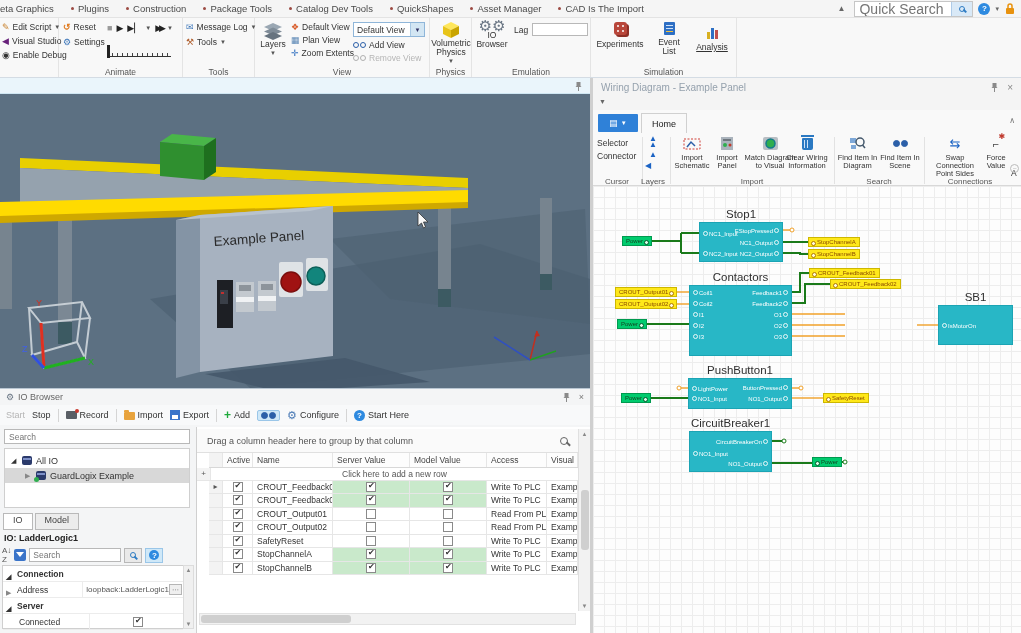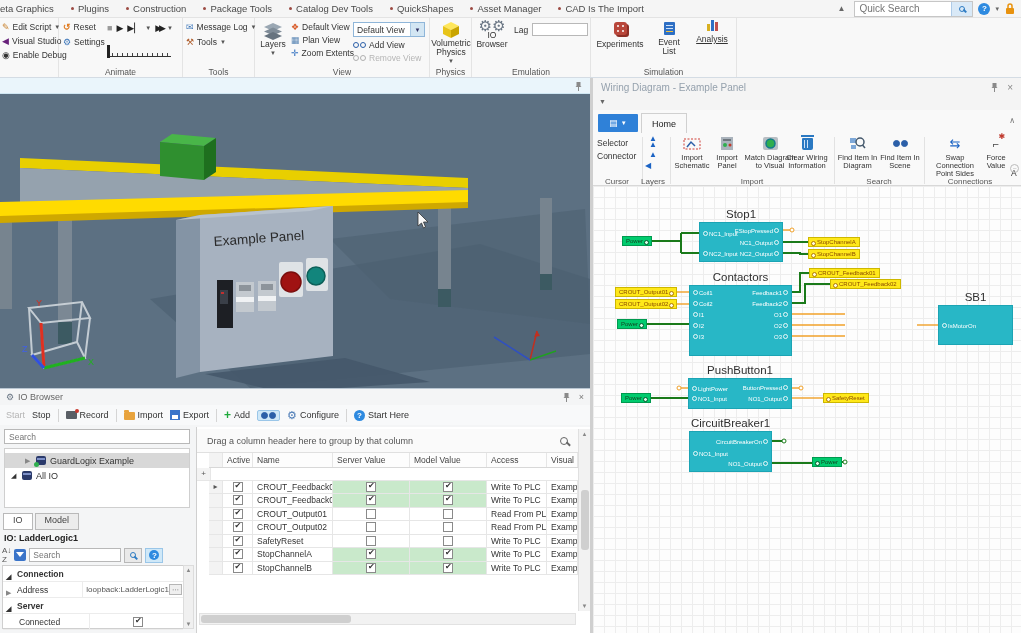--- a/index.html
+++ b/index.html
@@ -6,21 +6,21 @@
   body { font-family:"Liberation Sans", sans-serif; background:#888; }
   .app { position:relative; width:1021px; height:633px; background:#f3f3f3; overflow:hidden; color:#333; font-size:10px; }
 
   
   .menubar { position:absolute; top:0; left:0; right:0; height:18px; background:#f5f5f5; border-bottom:1px solid #e3e3e3; display:flex; align-items:center; gap:17px; font-size:9.5px; color:#4a4a4a; }
   .menu-item { white-space:nowrap; cursor:default; }
   .menu-item .dot { display:inline-block; width:3px; height:3px; border-radius:50%; background:#9c4a42; margin:0 4px 1px 0; vertical-align:middle; }
   .menubar-right { margin-left:auto; display:flex; align-items:center; gap:5px; padding-right:5px; }
   .chev-up { color:#666; font-size:8px; margin-right:4px; }
   .qsearch { display:flex; height:16px; border:1px solid #c6c6c6; background:#fff; }
-  .qsearch input { width:96px; border:0; outline:none; font-size:10px; padding:0 4px; font-family:inherit; color:#444; }
+  .qsearch input { width:96px; border:0; outline:none; font-size:14px; padding:0 4px; font-family:inherit; color:#444; }
   .qs-btn { width:21px; background:#d9e9f7; border-left:1px solid #aecbe8; display:flex; align-items:center; justify-content:center; }
   .mag { position:relative; width:6px; height:6px; border:1.5px solid #2e7cc3; border-radius:50%; display:inline-block; }
   .mag::after { content:""; position:absolute; width:4px; height:1.5px; background:#2e7cc3; transform:rotate(45deg); right:-3px; bottom:-1px; }
   .help-circle { width:12px; height:12px; border-radius:50%; background:#2e8ae0; color:#fff; font-size:8px; font-weight:bold; display:flex; align-items:center; justify-content:center; }
   .mini-caret { color:#666; font-size:7px; }
 
   
   .ribbon { position:absolute; top:18px; left:0; right:0; height:60px; background:#f8f8f8; border-bottom:1px solid #d4dce4; display:flex; }
   .rgroup { position:relative; height:100%; border-right:1px solid #e4e4e4; }
   .rgroup-label { position:absolute; bottom:0; left:0; right:0; text-align:center; font-size:8.5px; color:#555; }
@@ -318,21 +318,21 @@
     </div>
     <div class="rgroup" style="width:146px">
       <div class="bigbtn" style="position:absolute; left:2px; top:4px; width:54px;">
         <span class="die" style="margin-bottom:5px"></span>
         <span>Experiments</span>
       </div>
       <div class="bigbtn" style="position:absolute; left:60px; top:4px; width:36px;">
         <span class="doc-icon" style="margin-bottom:3px"></span>
         <span>Event List</span>
       </div>
-      <div class="bigbtn" style="position:absolute; left:100px; top:0; width:42px;text-decoration:underline;">
+      <div class="bigbtn" style="position:absolute; left:100px; top:8px; width:42px;text-decoration:underline;">
         <span class="chart-icon" style="margin-bottom:4px">
             <i style="height:7px; background:#d8b021"></i>
             <i style="height:11px"></i>
             <i style="height:9px; background:#c0504d"></i>
           </span>
         <span>Analysis</span>
       </div>
       <div class="rgroup-label">Simulation</div>
     </div>
     <div style="flex:1"></div>
@@ -469,29 +469,29 @@
       <span class="tsep"></span>
       <span class="tbtn">
           <span class="qmark">?</span>
           <span>Start Here</span>
         </span>
     </div>
 
     <div class="iob-left">
       <input class="iob-search" placeholder="Search" style="">
       <div class="tree">
+        <div class="tree-row">
+          <span class="texp">◢</span>
+          <span class="node-icon"></span>
+          <span>All IO</span>
+        </div>
         <div class="tree-row child selected">
           <span class="texp" style="color:#888">▶</span>
           <span class="node-icon gl"></span>
           <span>GuardLogix Example</span>
-        </div>
-        <div class="tree-row">
-          <span class="texp">◢</span>
-          <span class="node-icon"></span>
-          <span>All IO</span>
         </div>
       </div>
       <div class="iob-tabs">
         <span class="iob-tab active">IO</span>
         <span class="iob-tab">Model</span>
       </div>
       <div class="io-title">IO: LadderLogic1</div>
       <div class="filter-row">
         <span class="sort-ic">A↓<br>Z</span>
         <span class="filt-ic"></span>
@@ -540,20 +540,21 @@
           <div class="tc ind"></div>
           <div class="tc">Active</div>
           <div class="tc">Name</div>
           <div class="tc">Server Value</div>
           <div class="tc">Model Value</div>
           <div class="tc">Access</div>
           <div class="tc">Visual</div>
         </div>
         <div class="newrow">
           <div class="tc ind">+</div>
+          <div class="hint">Click here to add a new row</div>
         </div>
         <div class="trow">
           <div class="tc ind">▸</div>
           <div class="tc center">
               <span class="cb checked"></span>
             </div>
           <div class="tc">CROUT_Feedback01</div>
           <div class="tc center on">
               <span class="cb checked"></span>
             </div>

